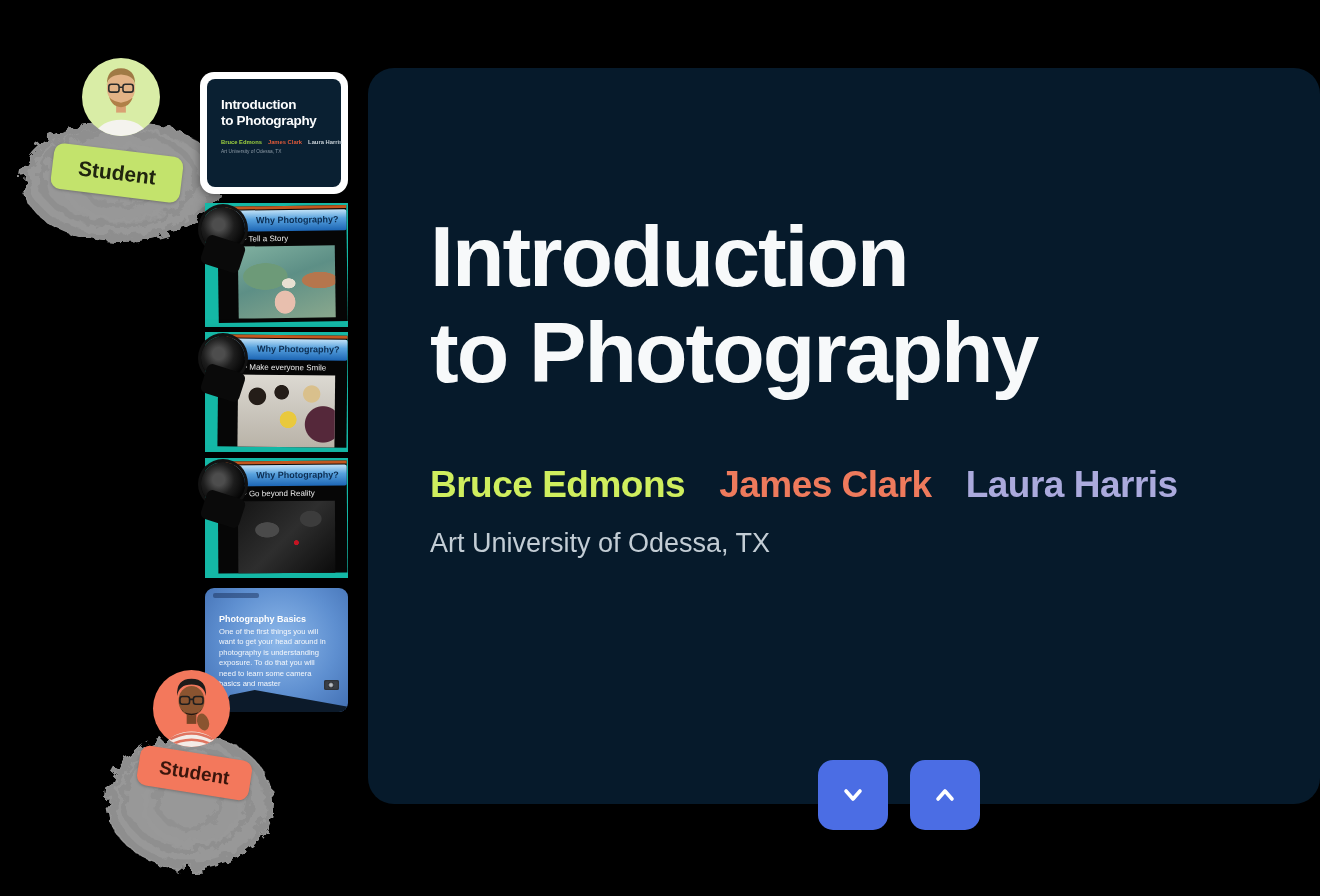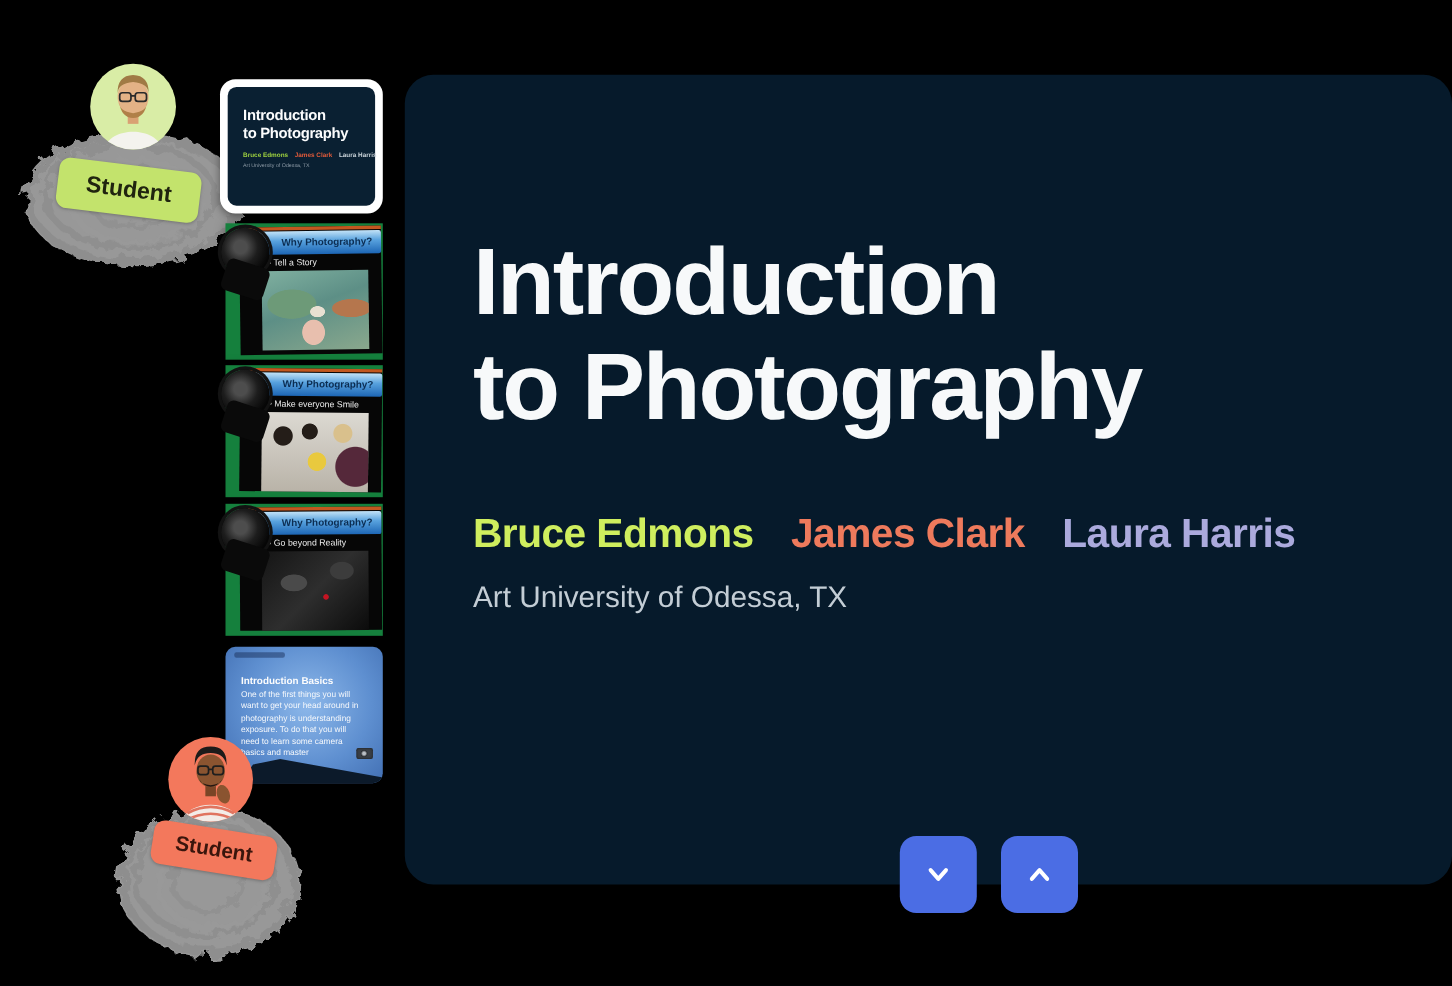--- a/index.html
+++ b/index.html
@@ -23,21 +23,21 @@
   
   .thumb{position:absolute;z-index:2;cursor:pointer;}
   .thumb1{left:200px;top:72px;width:148px;height:122px;background:#ffffff;
     border-radius:14px;padding:7px;box-sizing:border-box;box-shadow:0 2px 8px rgba(0,0,0,.45);}
   .t1-inner{width:100%;height:100%;background:#0a2032;border-radius:8px;
     padding:18px 12px 0 14px;box-sizing:border-box;}
   .t1-title{color:#fbfcfd;font-weight:700;font-size:13.5px;line-height:1.16;letter-spacing:-0.3px;}
   .t1-authors{margin-top:11px;display:flex;gap:6px;font-size:5.8px;font-weight:700;white-space:nowrap;}
   .t1-sub{margin-top:4px;font-size:4.8px;color:#8d9aa6;}
 
-  .photo-thumb{background:#15803d;box-shadow:0 2px 10px rgba(0,0,0,.5);}
+  .photo-thumb{background:#14b8a6;box-shadow:0 2px 10px rgba(0,0,0,.5);}
   .thumb2{left:205px;top:203px;width:143px;height:124px;}
   .thumb3{left:205px;top:332px;width:143px;height:120px;}
   .thumb4{left:205px;top:458px;width:143px;height:120px;}
   .mini-slide{position:absolute;left:13px;top:3px;right:1px;bottom:5px;background:#060606;}
   .thumb2 .mini-slide{transform:rotate(-0.8deg);}
   .thumb3 .mini-slide{transform:rotate(0.6deg);}
   .thumb4 .mini-slide{transform:rotate(-0.4deg);}
   .orange-bar{height:3px;background:#c2571f;width:94%;margin-left:6%;}
   .banner{height:21px;margin-top:1px;background:linear-gradient(180deg,#c2e2f7 0%,#58a2de 42%,#1d66b5 100%);
     color:#0c2d52;font-size:9px;font-weight:700;text-align:right;line-height:21px;
@@ -174,21 +174,21 @@
       <div class="orange-bar"></div>
       <div class="banner">Why Photography?</div>
       <div class="bullet">•  Go beyond Reality</div>
       <div class="photo photo4"></div>
     </div>
   </div>
 
   <div class="thumb thumb5">
     <div class="t5-slide">
       <div class="t5-faint"></div>
-      <div class="t5-title">Introduction Basics</div>
+      <div class="t5-title">Photography Basics</div>
       <div class="t5-body">One of the first things you will want to get your head around in photography is understanding exposure. To do that you will need to learn some camera basics and master</div>
       <div class="t5-cam"></div>
       <div class="t5-wedge"></div>
     </div>
   </div>
 
   <svg class="cloud" style="left:8px;top:108px" width="230" height="150" viewBox="0 0 230 150">
     <g filter="url(#roughen)">
       <ellipse cx="113" cy="73" rx="100" ry="61" fill="#b3b3b3" opacity="0.85"></ellipse>
       <ellipse cx="113" cy="73" rx="95" ry="57" fill="none" stroke="#8c8c8c" stroke-width="7" opacity="0.8"></ellipse>

